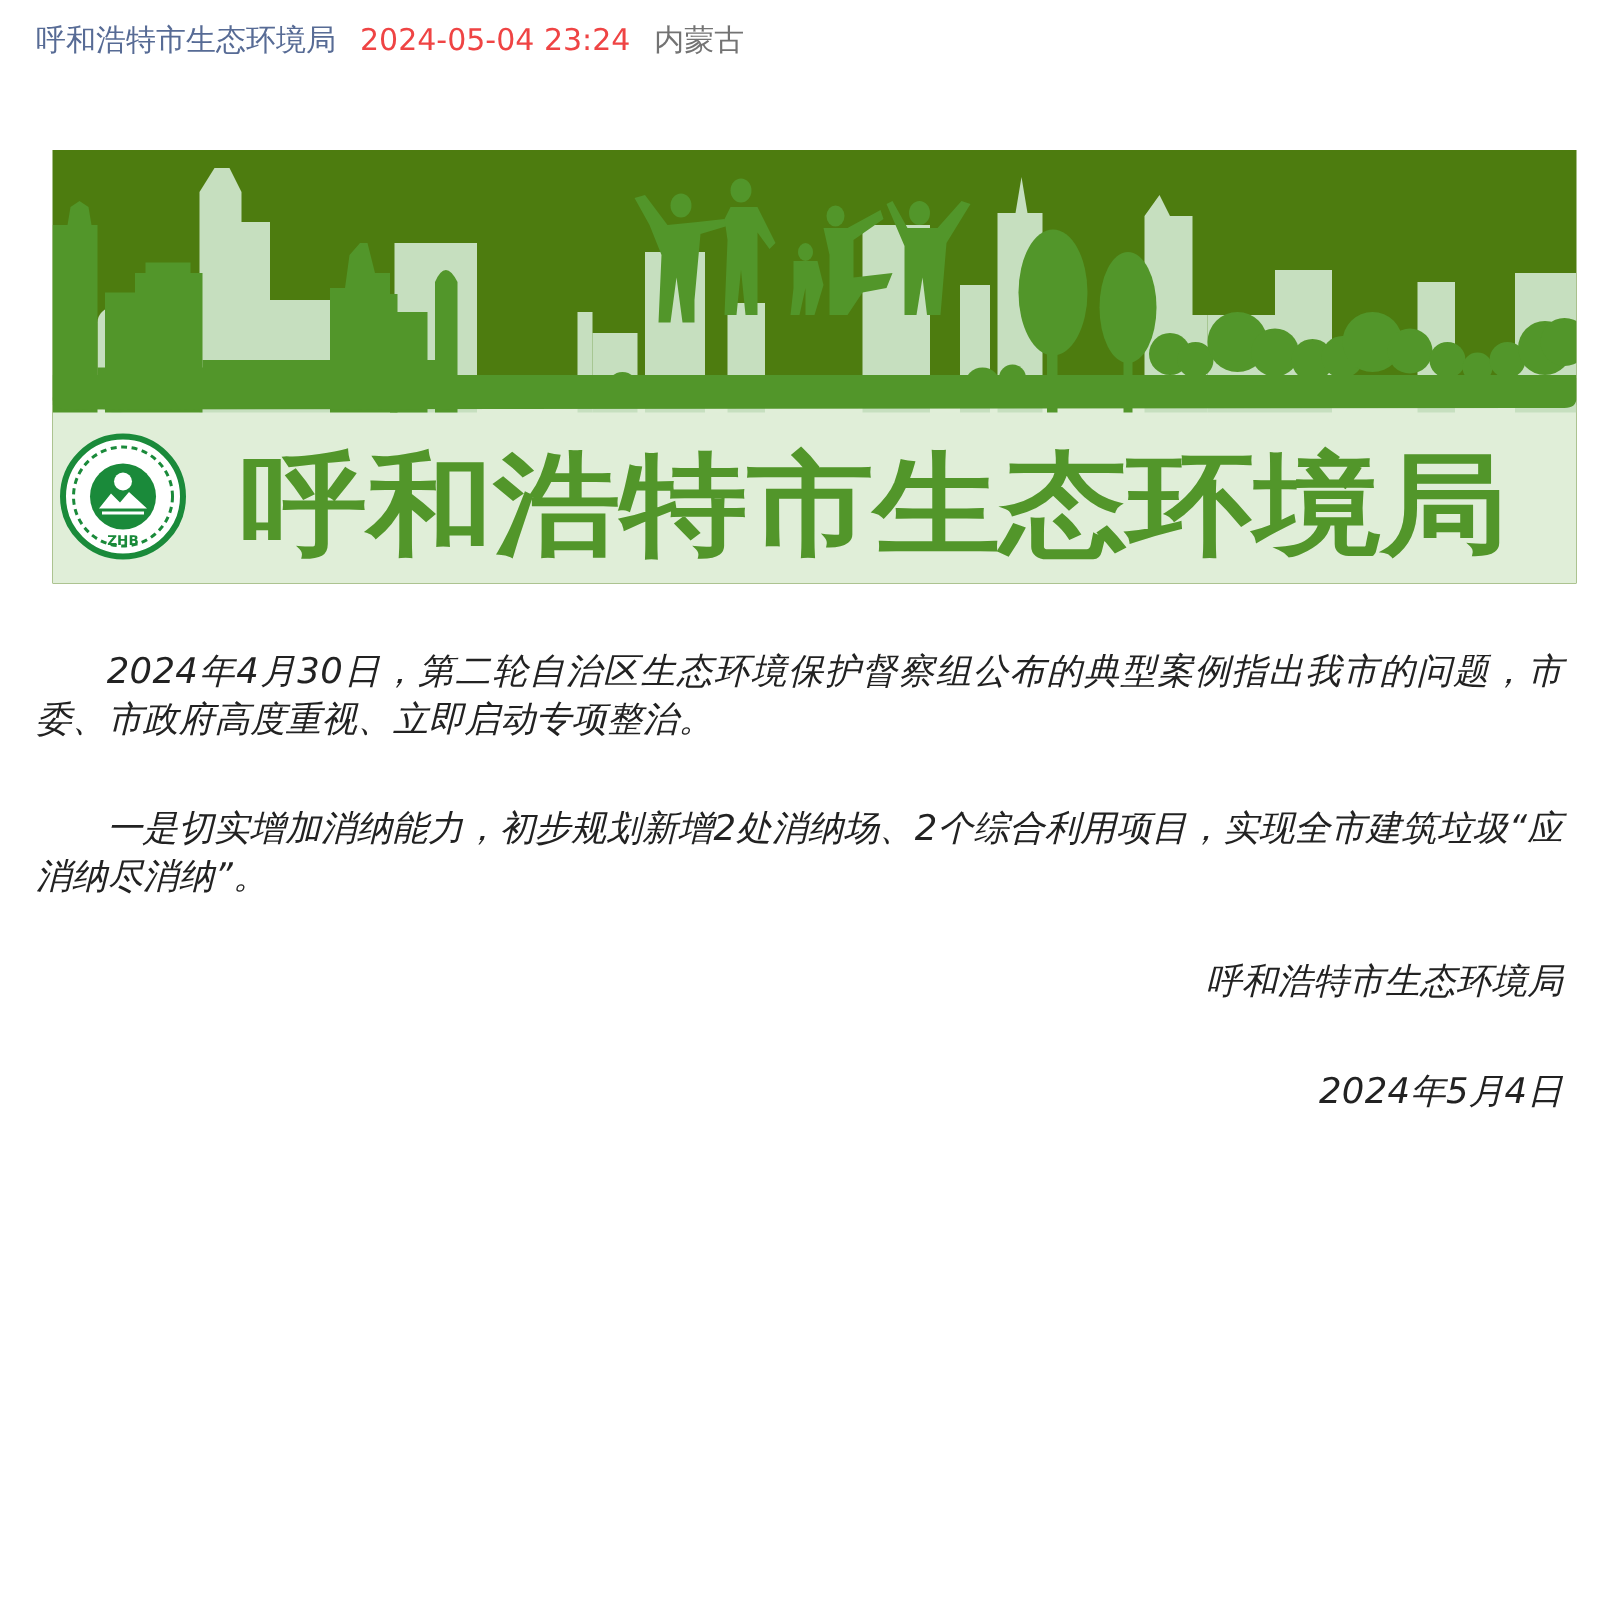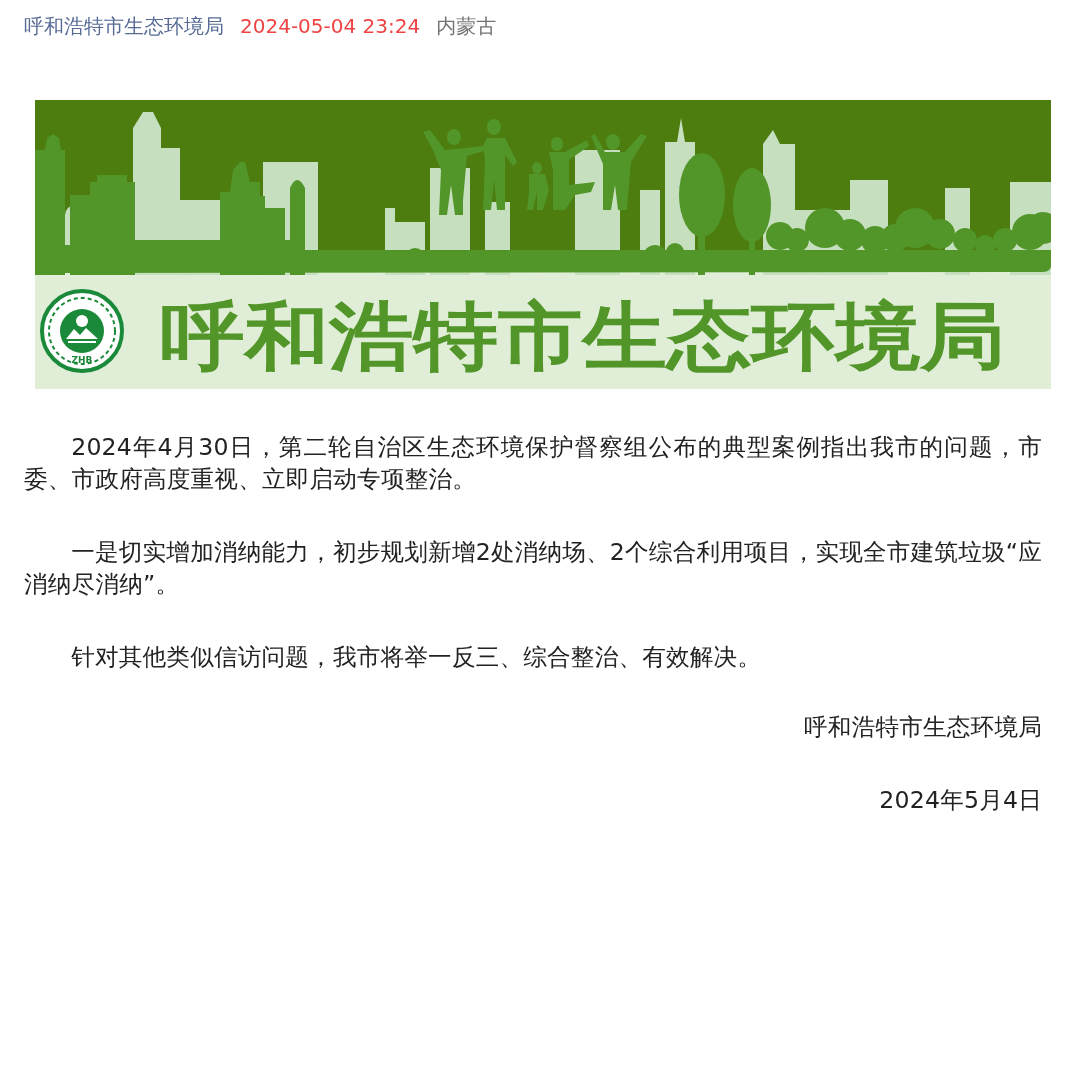--- a/index.html
+++ b/index.html
@@ -57,20 +57,21 @@
       top: 431px;
       width: 1018px;
       font-size: 23.6px;
       line-height: 32px;
       letter-spacing: 0.2px;
     }
     .article p {
       margin: 0 0 41px 0;
       text-indent: 2em;
       text-align: justify;
+      font-style: italic;
     }
     .article p.sign {
       text-indent: 0;
       text-align: right;
       margin: 0;
     }
     .article p.sign-org {
       margin-top: -3px;
       margin-bottom: 41px;
     }
@@ -175,16 +176,15 @@
       <text x="0" y="32" text-anchor="middle" font-size="9" font-family="DejaVu Sans, sans-serif" fill="#1a8a3a" font-weight="bold">ZHB</text>
     </g>
 
     <text x="125" y="262" font-size="74" font-family="DejaVu Sans, sans-serif" font-weight="bold" fill="#52962a" textLength="845" lengthAdjust="spacingAndGlyphs">呼和浩特市生态环境局</text>
   </svg>
 </div>
 
 <div class="article">
   <p>2024年4月30日，第二轮自治区生态环境保护督察组公布的典型案例指出我市的问题，市委、市政府高度重视、立即启动专项整治。</p>
   <p>一是切实增加消纳能力，初步规划新增2处消纳场、2个综合利用项目，实现全市建筑垃圾“应消纳尽消纳”。</p>
-  <p>针对其他类似信访问题，我市将举一反三、综合整治、有效解决。</p>
   <p class="sign sign-org">呼和浩特市生态环境局</p>
   <p class="sign">2024年5月4日</p>
 </div>
 
 </body></html>

